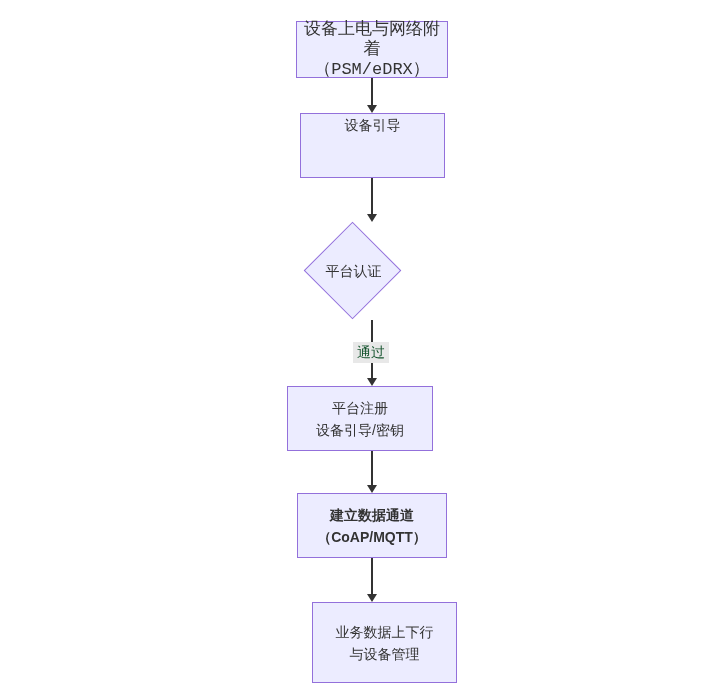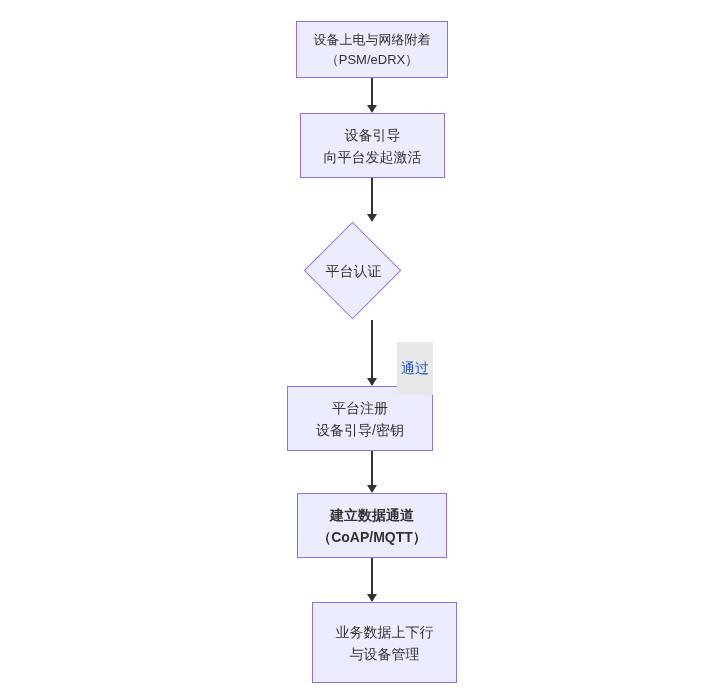--- a/index.html
+++ b/index.html
@@ -24,26 +24,27 @@
     flex-direction: column;
     align-items: center;
     justify-content: center;
     text-align: center;
     font-size: 14px;
     line-height: 22px;
     color: #333333;
     box-sizing: border-box;
   }
   .flow-node.small-font {
-    font-size: 13px;
+    font-size: 17px;
     line-height: 20px;
+    font-family: Liberation Mono, monospace;
   }
   
   #node-power-attach { left: 296px; top: 21px;  width: 152px; height: 57px; }
-  #node-bootstrap    { left: 300px; top: 113px; width: 145px; height: 65px; }
+  #node-bootstrap    { left: 300px; top: 113px; width: 145px; height: 65px; justify-content: space-between; }
   #node-register     { left: 287px; top: 386px; width: 146px; height: 65px; }
   #node-channel      { left: 297px; top: 493px; width: 150px; height: 65px; font-weight: bold; }
   #node-business     { left: 312px; top: 602px; width: 145px; height: 81px; }
 
   
   .diamond-wrap {
     position: absolute;
     left: 304px;
     top: 222px;
     width: 99px;
@@ -98,29 +99,28 @@
   #head-3 { top: 378px; }
   #head-4 { top: 485px; }
   #head-5 { top: 594px; }
 
   
   .edge-label {
     position: absolute;
     left: 353px;
     top: 342px;
     min-width: 28px;
-    padding: 16px 4px;
+    padding: 0 4px;
     height: 21px;
     background: #e8e8e8;
-    color: #1d4ed8;
+    color: #14532d;
     font-size: 14px;
     line-height: 21px;
     text-align: center;
     z-index: 2;
-    margin-left: 44px;
   }
 </style>
 </head>
 <body>
 
 <div id="canvas">
 
   <div class="edge-line" id="edge-1"></div>
   <div class="edge-line" id="edge-2"></div>
   <div class="edge-line" id="edge-3"></div>
@@ -135,21 +135,20 @@
 
   <div class="edge-label">通过</div>
 
   <div class="flow-node small-font" id="node-power-attach">
     <span>设备上电与网络附着</span>
     <span>（PSM/eDRX）</span>
   </div>
 
   <div class="flow-node" id="node-bootstrap">
     <span>设备引导</span>
-    <span>向平台发起激活</span>
   </div>
 
   <div class="diamond-wrap">
     <div class="diamond-shape"></div>
     <div class="diamond-label">平台认证</div>
   </div>
 
   <div class="flow-node" id="node-register">
     <span>平台注册</span>
     <span>设备引导/密钥</span>

